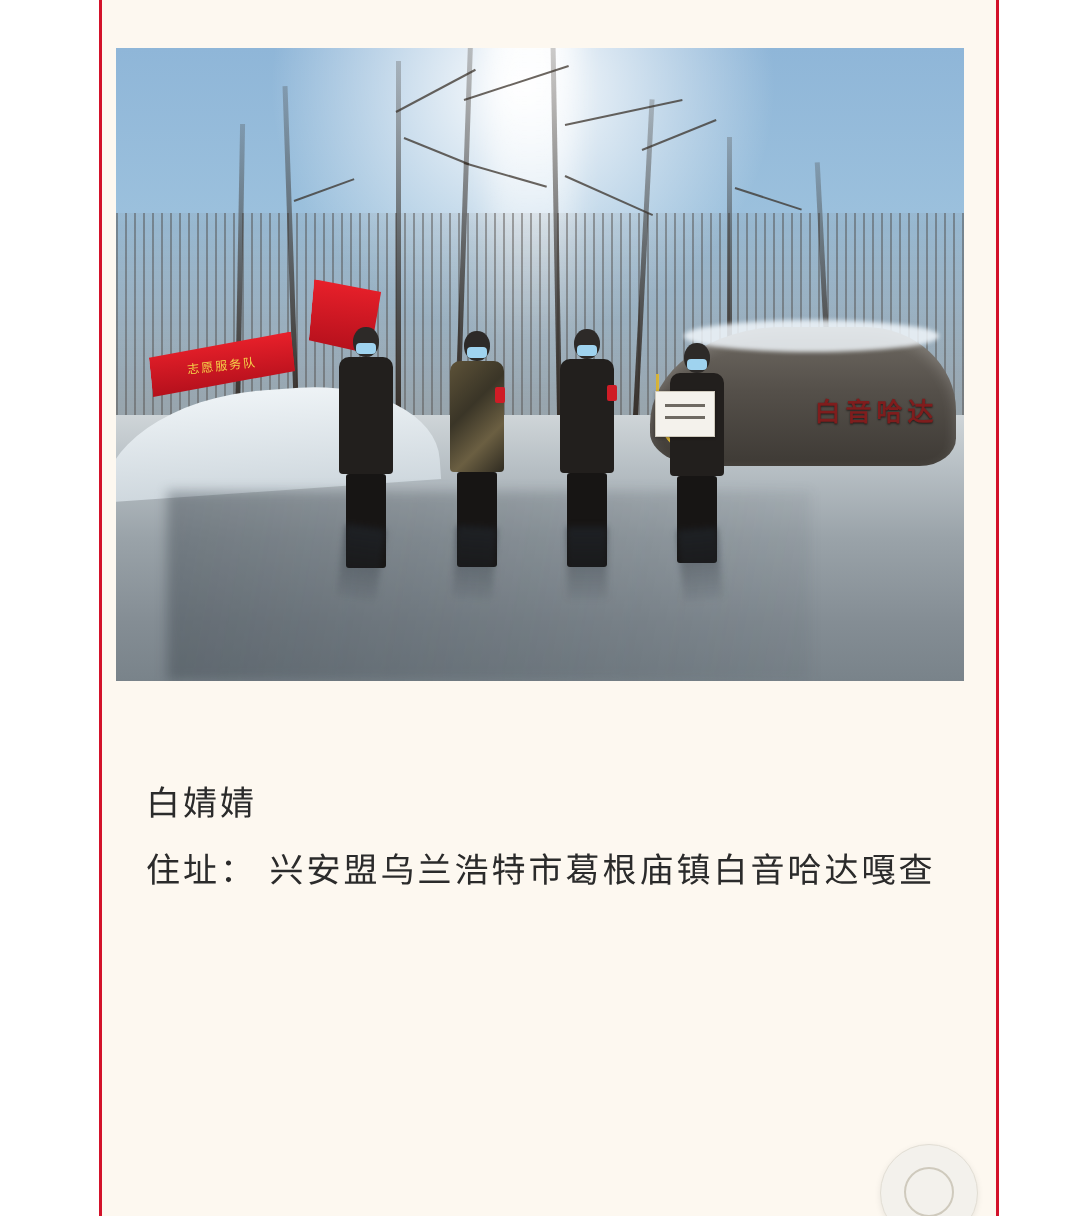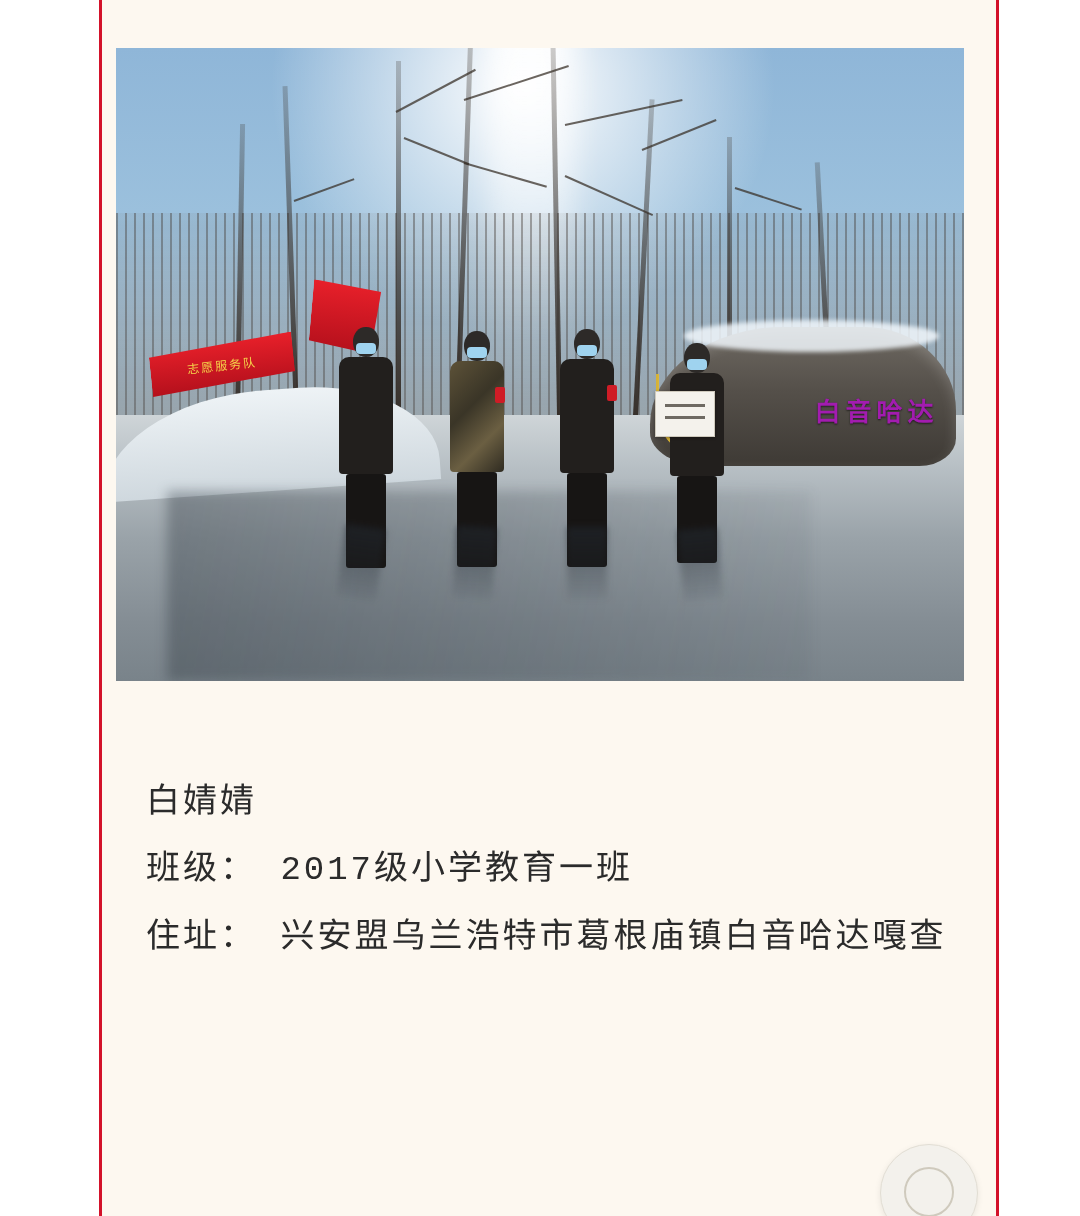--- a/index.html
+++ b/index.html
@@ -153,21 +153,21 @@
     background: rgba(240,246,250,0.85);
     border-radius: 50%;
     filter: blur(2px);
   }
   .rock-text {
     position: absolute;
     right: 3%;
     bottom: 40%;
     width: 27%;
     text-align: right;
-    color: #a21caf;
+    color: #7f1d1d;
     font-size: 26px;
     letter-spacing: 5px;
     font-weight: bold;
     text-shadow: 0 1px 2px rgba(0,0,0,.6);
     font-family: Liberation Serif, serif;
   }
   .rock-script {
     position: absolute;
     right: 29%;
     bottom: 36%;
@@ -259,21 +259,21 @@
   
   .caption {
     position: absolute;
     left: 44px;
     right: 24px;
     top: 770px;
     color: #2b2b2b;
     font-size: 34px;
     line-height: 1.98;
     letter-spacing: 3px;
-    font-family: Liberation Mono, monospace;
+    font-family: Liberation Sans, sans-serif;
   }
   .caption .line { white-space: normal; }
 
   
   .fab {
     position: absolute;
     right: 18px;
     bottom: -26px;
     width: 96px;
     height: 96px;
@@ -376,21 +376,20 @@
           <div class="p-sign" style="left:-12px;top:58px;"></div>
           <div class="p-legs" style="top:calc(40px + 38%);height:32%;"></div>
           <div class="shadow-streak" style="left:10px;transform:rotate(-5deg);"></div>
         </div>
 
       </div>
     </div>
 
     <div class="caption">
       <div class="line">白婧婧</div>
-      <div class="line">班级：  2017级小学教育一班</div>
       <div class="line">住址：  兴安盟乌兰浩特市葛根庙镇白音哈达嘎查</div>
     </div>
 
     <div class="fab">
       <div class="fab-inner"></div>
     </div>
 
   </div>
 </div>
 

